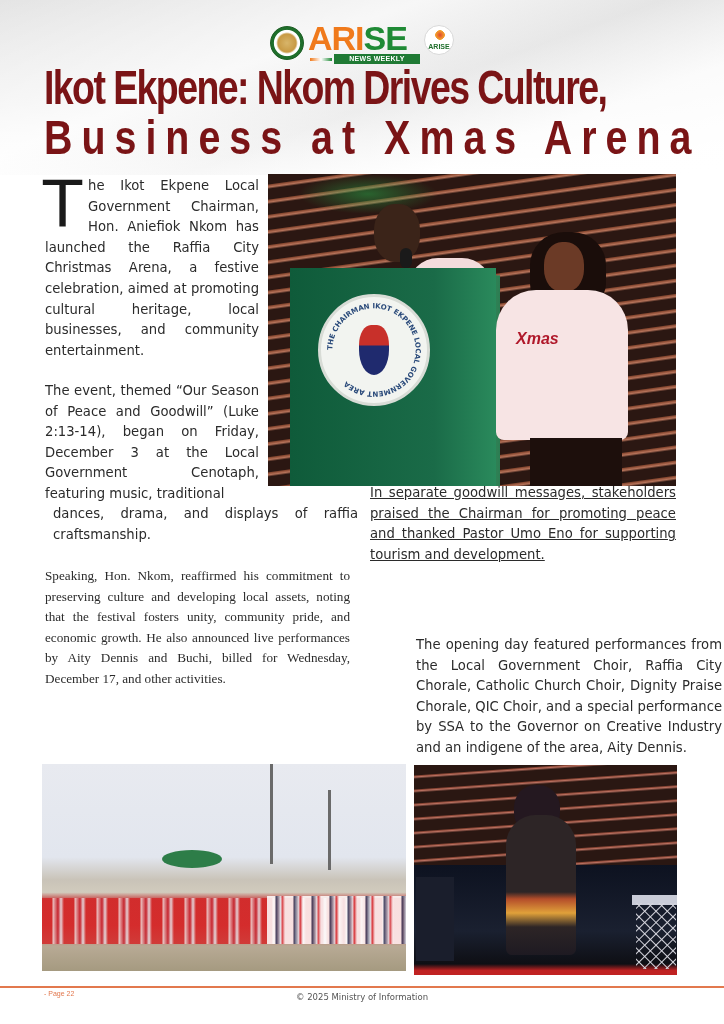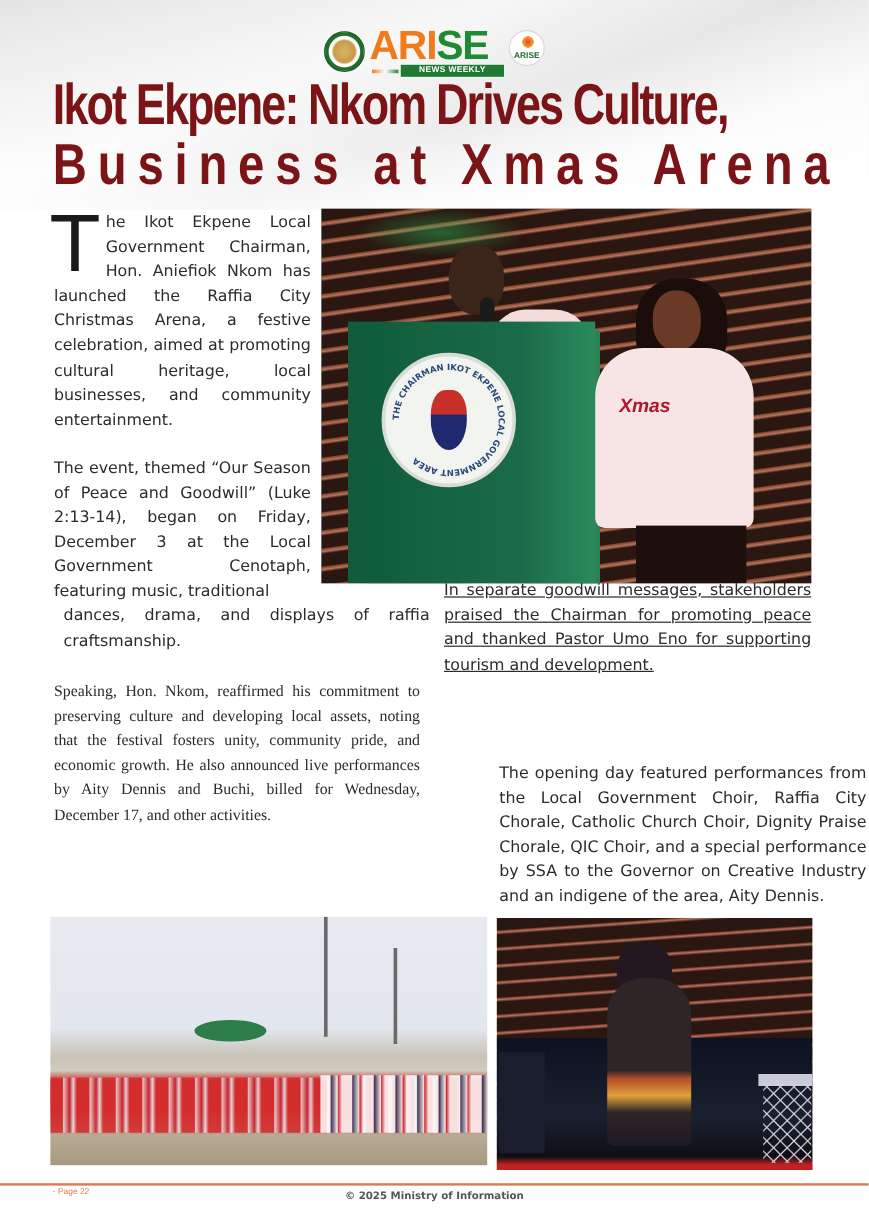--- a/index.html
+++ b/index.html
@@ -188,21 +188,21 @@
 
   .footer-rule {
     position: absolute; left: 0; top: 986px; width: 724px; height: 2px; background: #e2784e;
   }
   .page-num {
     position: absolute; left: 44px; top: 990px;
     font-family: "Liberation Sans", sans-serif; font-size: 7px; color: #e2784e;
   }
   .copyright {
     position: absolute; left: 0; top: 992px; width: 724px; text-align: center;
-    font-family: "DejaVu Sans", sans-serif; font-size: 8.5px; color: #555555; font-weight: bold;
+    font-family: "DejaVu Sans", sans-serif; font-size: 8.5px; color: #555555;
   }
 </style>
 </head>
 <body>
 
 <div class="header-bg"></div>
 
 <div class="masthead">
   <div class="seal-left"></div>
   <div class="arise-word"><span class="a">ARI</span><span class="g">SE</span></div>

